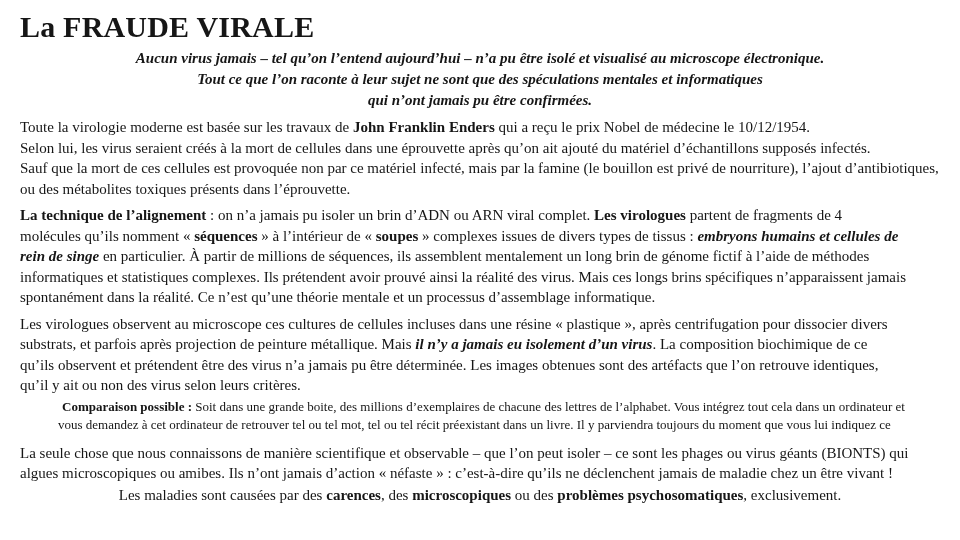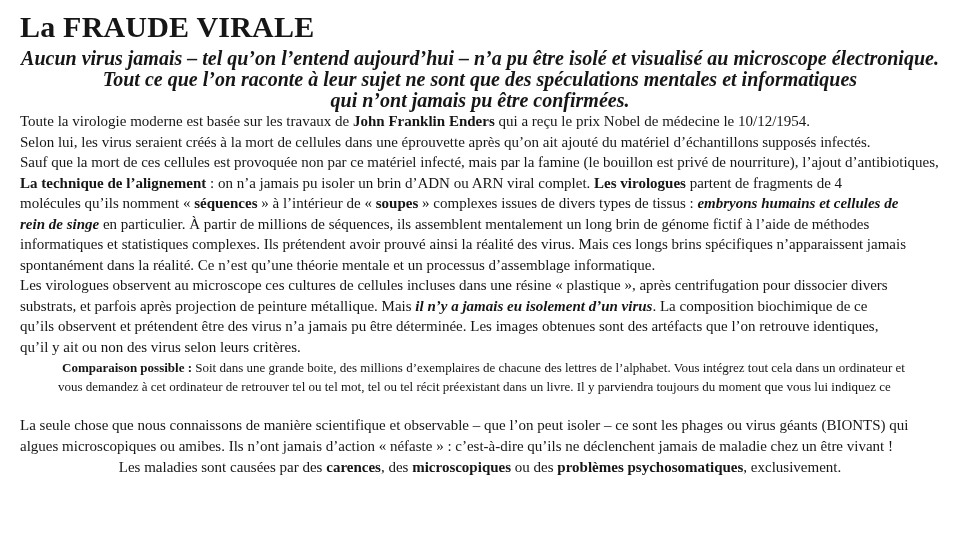--- a/index.html
+++ b/index.html
@@ -22,41 +22,41 @@
     font-size: 30px;
     font-weight: 700;
     line-height: 34px;
     margin: 0 0 4px 0;
     letter-spacing: 0.2px;
   }
   .subtitle {
     text-align: center;
     font-weight: 700;
     font-style: italic;
-    font-size: 20px;
+    font-size: 15px;
     line-height: 21px;
   }
   .para {
     font-size: 15px;
     line-height: 20.5px;
-    margin-top: 0;
+    margin-top: 6px;
   }
   .para .line, .subtitle .line, .comparison .line {
     white-space: nowrap;
   }
   .comparison {
     margin-top: 2px;
     margin-left: 38px;
     font-size: 13px;
     line-height: 18.5px;
   }
   .comparison .line:first-child {
     text-indent: 4px;
   }
-  .p4 { margin-top: 19px; }
+  .p4 { margin-top: 8px; }
   .conclusion {
     text-align: center;
     font-size: 15px;
     line-height: 20.5px;
     margin-top: 1px;
   }
   .b  { font-weight: 700; }
   .i  { }
   .bi { font-weight: 700; font-style: italic; text-align: right; }
 </style>
@@ -70,20 +70,21 @@
   <div class="subtitle">
     <div class="line">Aucun virus jamais – tel qu’on l’entend aujourd’hui – n’a pu être isolé et visualisé au microscope électronique.</div>
     <div class="line">Tout ce que l’on raconte à leur sujet ne sont que des spéculations mentales et informatiques</div>
     <div class="line">qui n’ont jamais pu être confirmées.</div>
   </div>
 
   <div class="para">
       <div class="line"><span>Toute la virologie moderne est basée sur les travaux de </span><span class="b">John Franklin Enders</span><span> qui a reçu le prix Nobel de médecine le 10/12/1954.</span></div>
       <div class="line"><span>Selon lui, les virus seraient créés à la mort de cellules dans une éprouvette après qu’on ait ajouté du matériel d’échantillons supposés infectés.</span></div>
       <div class="line"><span>Sauf que la mort de ces cellules est provoquée non par ce matériel infecté, mais par la famine (</span><span class="i">le bouillon est privé de nourriture</span><span>), l’ajout d’antibiotiques,</span></div>
+      <div class="line"><span>ou des métabolites toxiques présents dans l’éprouvette.</span></div>
     </div>
 
   <div class="para">
       <div class="line"><span class="b">La technique de l’alignement</span><span> : on n’a jamais pu isoler un brin d’ADN ou ARN viral complet. </span><span class="b">Les virologues</span><span> partent de fragments de 4</span></div>
       <div class="line"><span>molécules qu’ils nomment « </span><span class="b">séquences</span><span> » à l’intérieur de « </span><span class="b">soupes</span><span> » complexes issues de divers types de tissus : </span><span class="bi">embryons humains et cellules de</span></div>
       <div class="line"><span class="bi">rein de singe</span><span> en particulier. À partir de millions de séquences, ils assemblent mentalement un long brin de génome fictif à l’aide de méthodes</span></div>
       <div class="line"><span>informatiques et statistiques complexes. Ils prétendent avoir prouvé ainsi la réalité des virus. Mais ces longs brins spécifiques n’apparaissent jamais</span></div>
       <div class="line"><span>spontanément dans la réalité. Ce n’est qu’une théorie mentale et un processus d’assemblage informatique.</span></div>
     </div>
 

